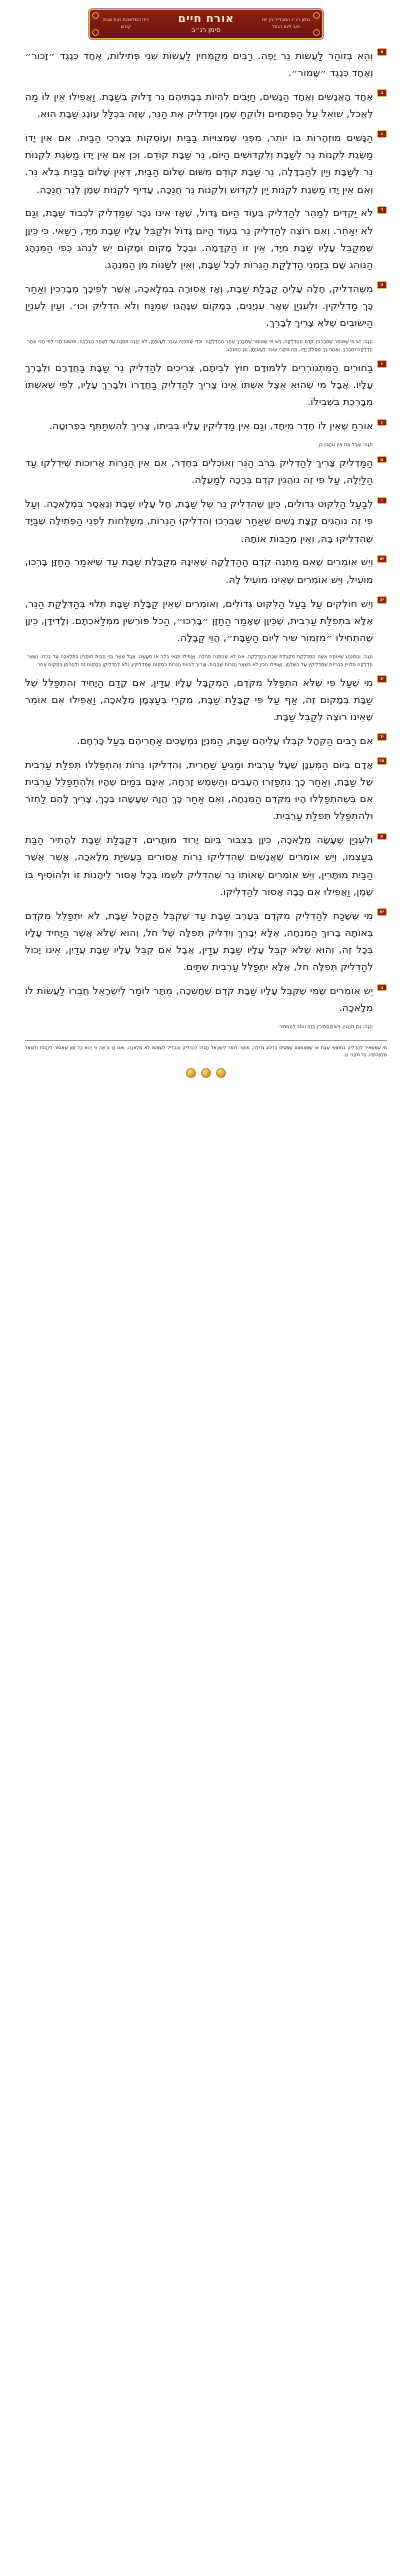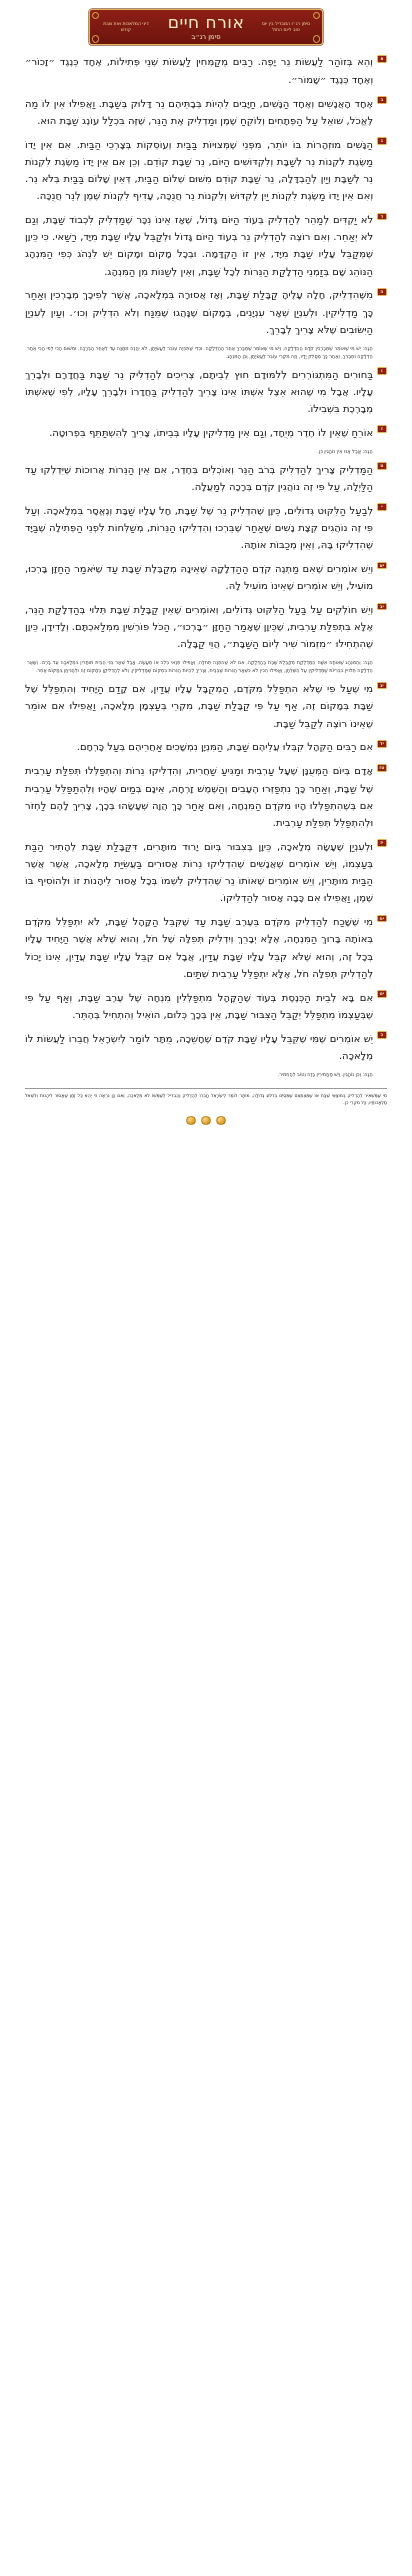--- a/index.html
+++ b/index.html
@@ -58,22 +58,22 @@
     width: 62px;
     padding: 0 3.1px;
     box-sizing: border-box;
   }
   .header-main {
     text-align: center;
     color: #f5e7c0;
     flex: 1;
   }
   .header-main .title {
-    font-size: 17px;
-    font-weight: normal;
+    font-size: 11px;
+    font-weight: bold;
     letter-spacing: 0.5px;
     line-height: 1.1;
   }
   .header-main .subtitle {
     font-size: 6.7px;
     margin-top: 1px;
   }
 
   
   .content {
@@ -225,24 +225,20 @@
       </div>
       <div class="seif">
         <div class="seif-num">יז</div>
         <div class="seif-text">וּלְעִנְיַן שֶׁעָשָׂה מְלָאכָה, כֵּיוָן בְּצִבּוּר בְּיוֹם יָרוּד מוּתָּרִים, דִּקַּבָּלַת שַׁבָּת לְהָתִיר הַבַּת בְּעַצְמוֹ, וְיֵשׁ אוֹמְרִים שֶׁאֲנָשִׁים שֶׁהִדְלִיקוּ נֵרוֹת אֲסוּרִים בַּעֲשִׂיַּת מְלָאכָה, אֲשֶׁר אֲשֶׁר הַבַּיִת מוּתָּרִין, וְיֵשׁ אוֹמְרִים שֶׁאוֹתוֹ נֵר שֶׁהִדְלִיק לִשְׁמוֹ בְּכָל אָסוּר לֵיהָנוֹת זוֹ וּלְהוֹסִיף בּוֹ שֶׁמֶן, וַאֲפִילוּ אִם כָּבָה אָסוּר לְהַדְלִיקוֹ.</div>
       </div>
       <div class="seif">
         <div class="seif-num">יח</div>
         <div class="seif-text">מִי שֶׁשָּׁכַח לְהַדְלִיק מִקֹּדֶם בֵּעֶרֶב שַׁבָּת עַד שֶׁקִּבֵּל הַקָּהָל שַׁבָּת, לֹא יִתְפַּלֵּל מִקֹּדֶם בְּאוֹתָהּ בָּרוּךְ הַמִּנְחָה, אֶלָּא יְבָרֵךְ וְיִדְלִיק תְּפִלָּה שֶׁל חֹל, וְהוּא שֶׁלֹּא אֲשֶׁר הַיָּחִיד עָלָיו בְּכָל זֶה, וְהוּא שֶׁלֹּא קִבֵּל עָלָיו שַׁבָּת עֲדַיִן, אֲבָל אִם קִבֵּל עָלָיו שַׁבָּת עֲדַיִן, אֵינוֹ יָכוֹל לְהַדְלִיק תְּפִלָּה חֹל, אֶלָּא יִתְפַּלֵּל עַרְבִית שְׁתַּיִם.</div>
       </div>
       <div class="seif">
-        <div class="seif-num">יט</div>
-        <div class="seif-text">אִם בָּא לְבֵית הַכְּנֶסֶת בְּעוֹד שֶׁהַקָּהָל מִתְפַּלְּלִין מִנְחָה שֶׁל עֶרֶב שַׁבָּת, וְאַף עַל פִּי שֶׁבְּעַצְמוֹ מִתְפַּלֵּל יְקַבֵּל הַצִּבּוּר שַׁבָּת, אֵין בְּכָךְ כְּלוּם, הוֹאִיל וְהִתְחִיל בְּהֶתֵּר.</div>
-      </div>
-      <div class="seif">
         <div class="seif-num">כ</div>
         <div class="seif-text">יֵשׁ אוֹמְרִים שֶׁמִּי שֶׁקִּבֵּל עָלָיו שַׁבָּת קֹדֶם שֶׁחָשֵׁכָה, מֻתָּר לוֹמַר לְיִשְׂרָאֵל חֲבֵרוֹ לַעֲשׂוֹת לוֹ מְלָאכָה.</div>
       </div>
       <div class="note">הַגָּה: וְכֵן נוֹהֲגִין. וְיֵשׁ מַחֲמִירִין בָּזֶה וְטוֹב לְהַחְמִיר.</div>
     </div>
 
   <div class="footnote-block">מִי שֶׁמַּשְׁאִיר לְהַדְלִיק בְּמוֹצָאֵי שַׁבָּת אוֹ שֶׁמְּצַמְצֵם שֶׁמְּסַיֵּם בְּדִלּוּג גְּדוֹלָה, מוֹתָר לוֹמַר לְיִשְׂרָאֵל חֲבֵרוֹ לְהַדְלִיק וְהַבְדִּיל לְשַׁמְּשׁוֹ לֹא מְלָאכָה, וְאִם כָּן נִרְאֶה כִּי יְהֵא כָּל זְמַן שֶׁאָסוּר לִיהָנוֹת וְלִשְׁאֹל מַלְאָכוֹתָיו, כָּל מִקְרֵי כֵן.</div>
 
   <div class="footer-icons">
     <span class="fi"></span>

